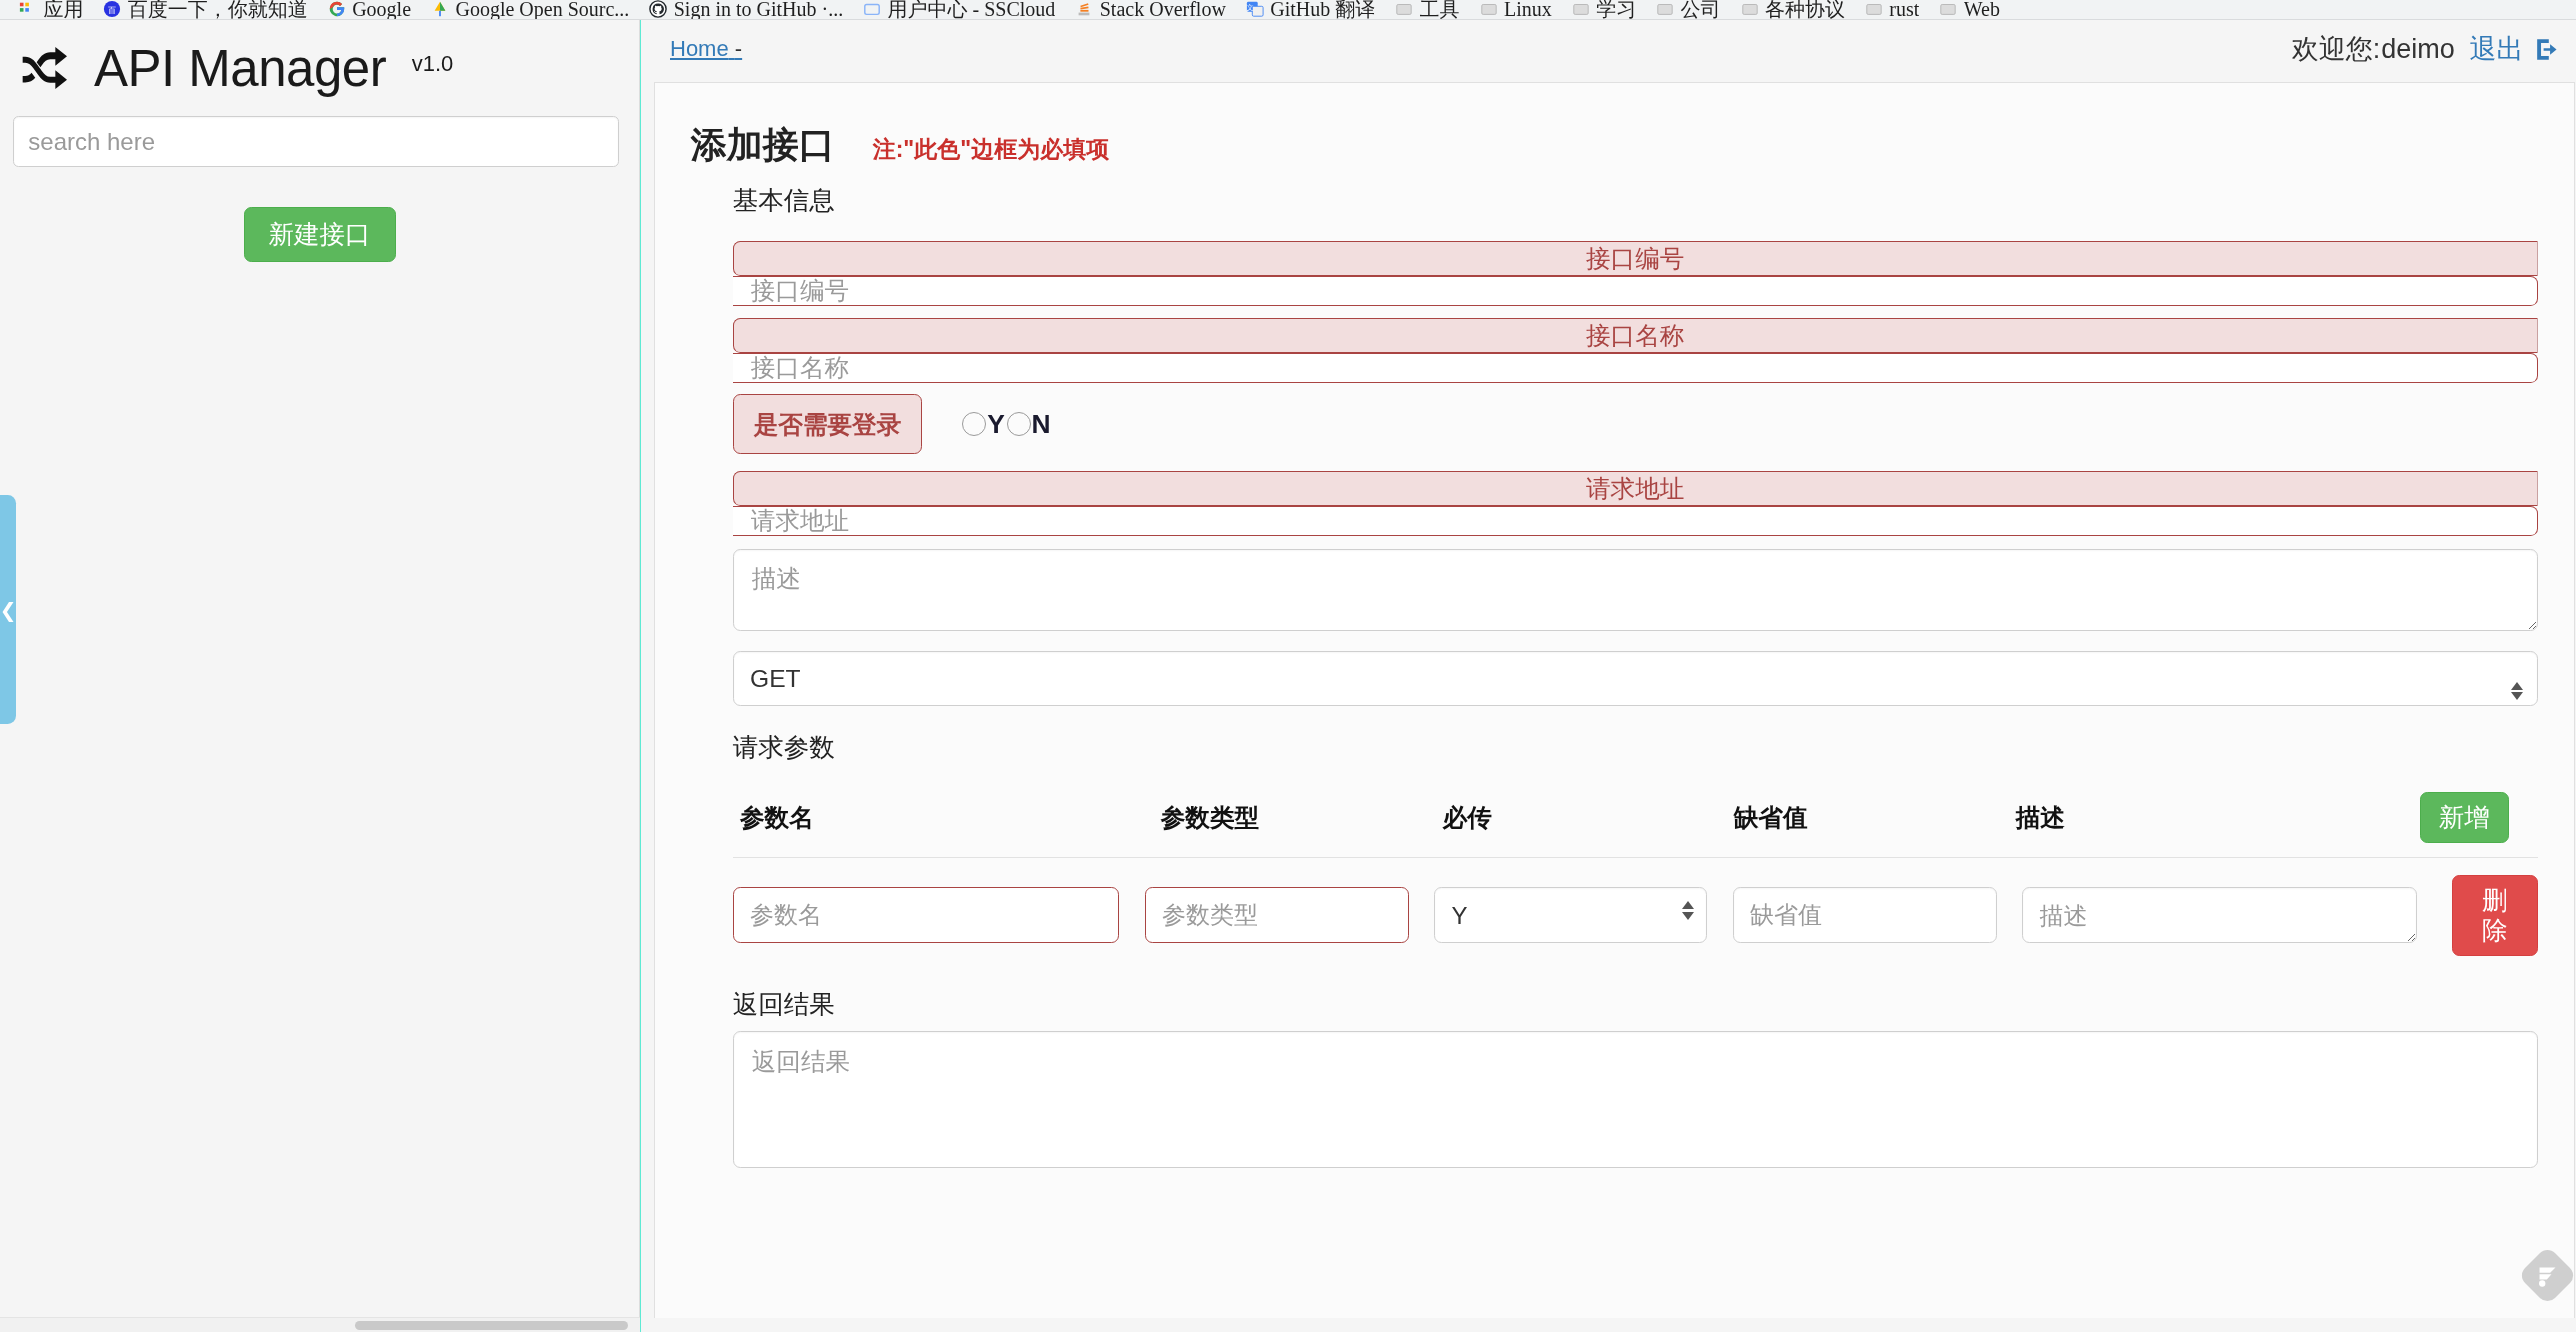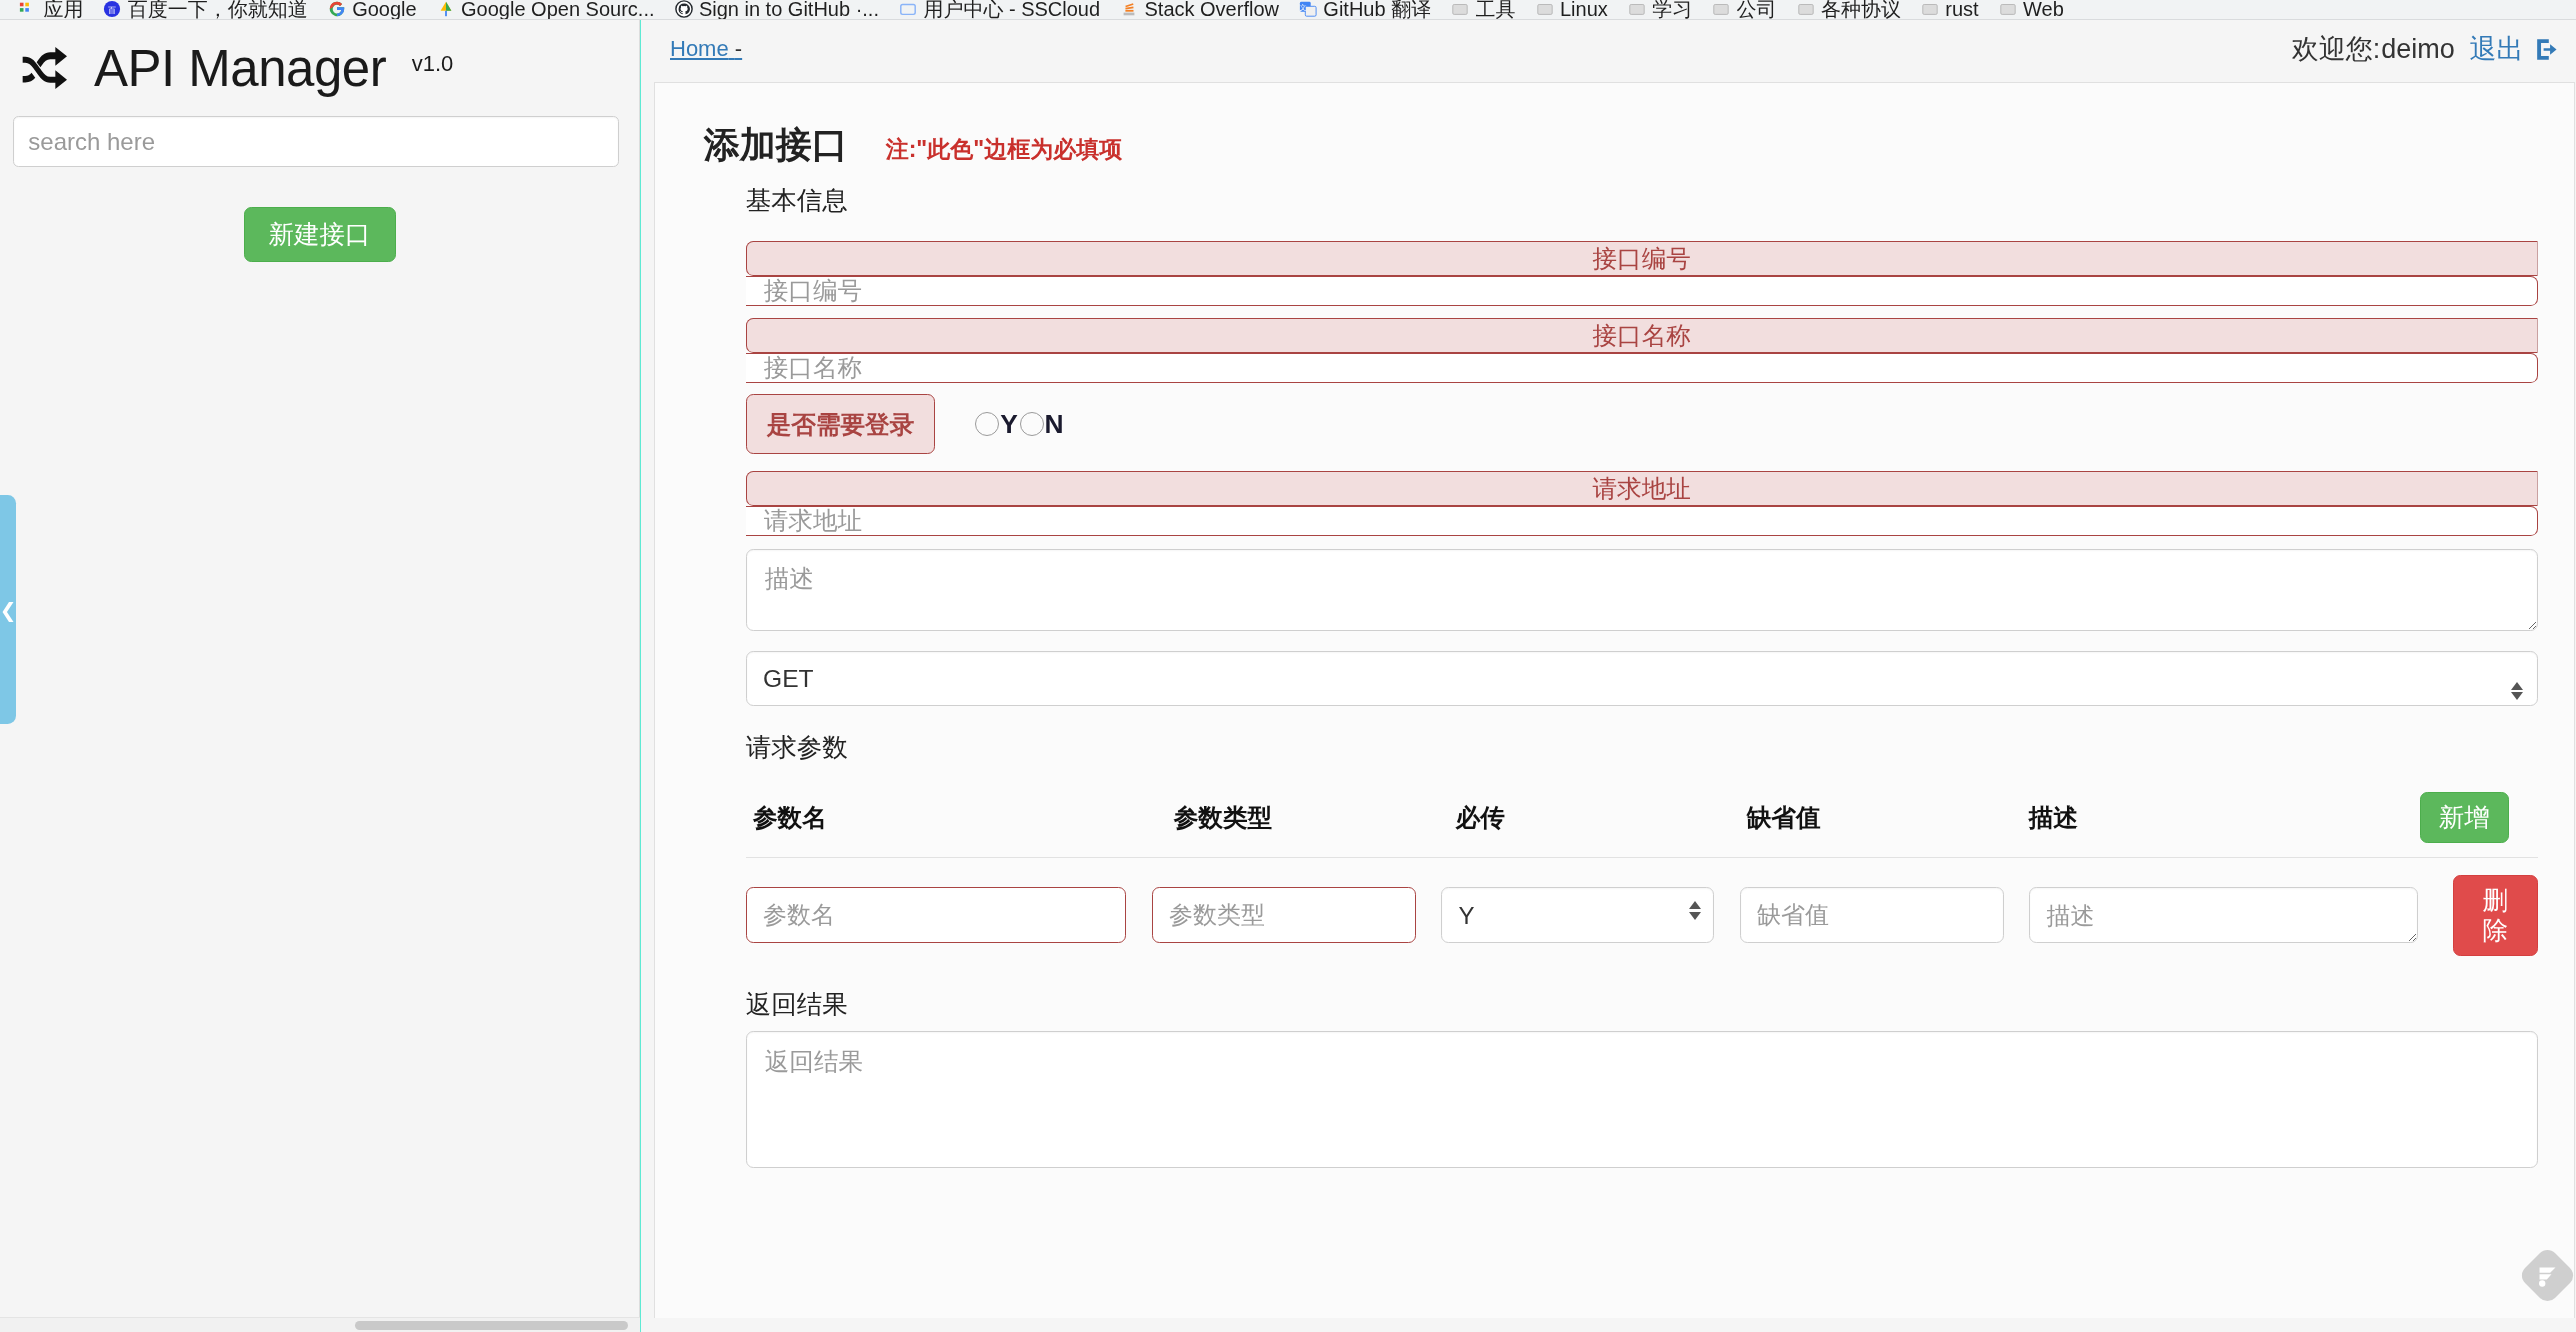--- a/index.html
+++ b/index.html
@@ -30,21 +30,21 @@
     align-items: center;
     gap: 6.4px;
     padding: 0 10px 0.9px 10px;
     font-size: 20px;
     color: #1f1f1f;
     flex: 0 0 auto;
     height: 20px;
     line-height: 20px;
   }
   .bm-ico { width: 18px; height: 18px; flex: 0 0 auto; display:block; }
-  .bm-label { overflow: hidden; }
+  .bm-label { overflow: hidden; font-family: Liberation Serif, serif; }
 
   
   .viewport {
     position: absolute;
     top: 20px; left: 0;
     width: 2576px;
     height: 1313px;
     background: #5eead4;
     overflow: hidden;
   }
@@ -188,21 +188,20 @@
 
   .content-card {
     position: absolute;
     top: 62px; left: 12.7px;
     width: 1921px;
     height: 1236px;
     background: #fbfbfb;
     border: 0.9px solid #e0e0e0;
     border-bottom: none;
     overflow: hidden;
-    padding-left: 13px;
   }
 
   .form-head {
     display: flex;
     align-items: baseline;
     gap: 38px;
     padding: 38px 0 0 36px;
   }
   .form-title {
     font-size: 36px;

